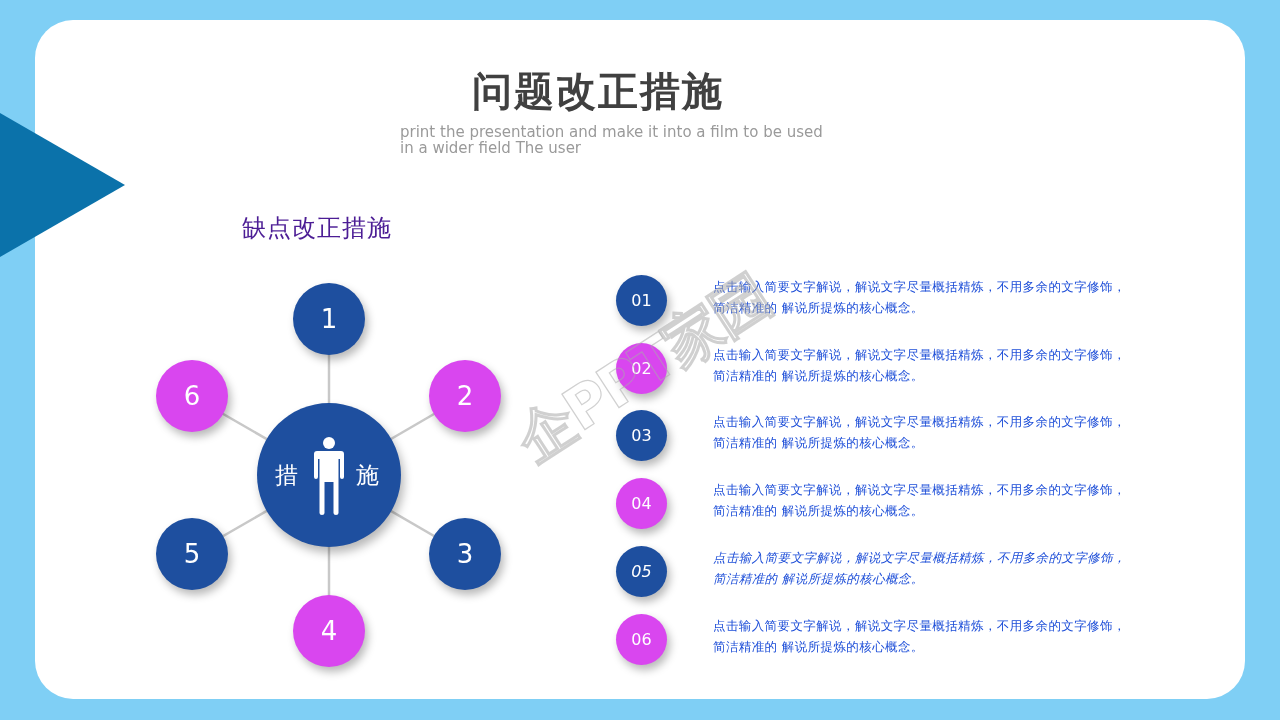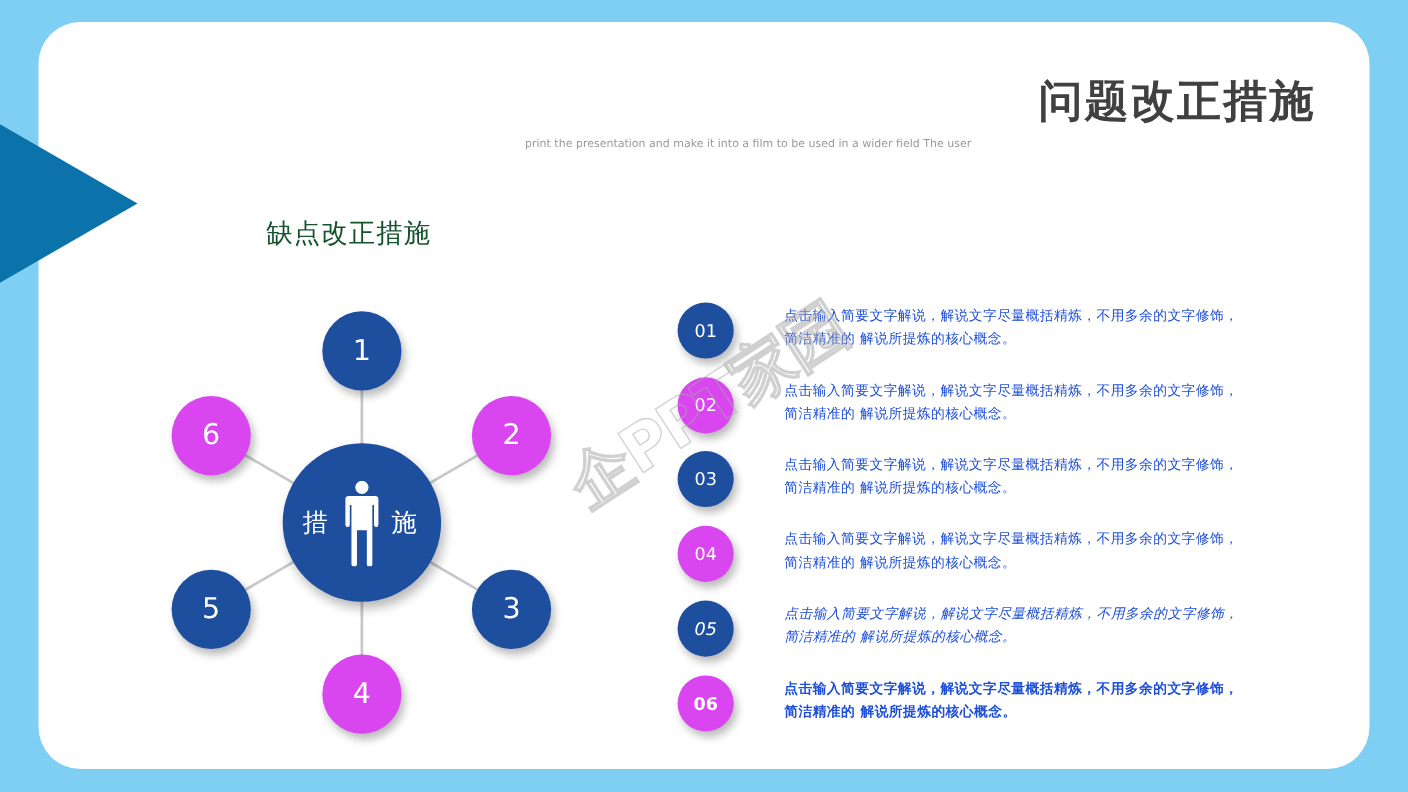--- a/index.html
+++ b/index.html
@@ -11,29 +11,29 @@
   .card {
     position: absolute; left: 35px; top: 20px; width: 1210px; height: 679px;
     background: #ffffff; border-radius: 38px;
   }
   .triangle {
     position: absolute; left: 0; top: 113px; width: 0; height: 0;
     border-top: 72px solid transparent; border-bottom: 72px solid transparent;
     border-left: 125px solid #0b72aa;
   }
   .title {
-    position: absolute; left: 0; width: 1196px; top: 64px; text-align: right;
+    position: absolute; left: 0; width: 1196px; top: 64px; text-align: center;
     font-size: 40px; font-weight: bold; color: #404040; letter-spacing: 2px;
   }
   .subtitle-en {
-    position: absolute; left: 443px; width: 440px; top: 124px; text-align: right;
-    font-size: 10px; line-height: 16px; color: #9a9a9a; font-family: "DejaVu Sans", sans-serif;
+    position: absolute; left: 400px; width: 440px; top: 124px; text-align: left;
+    font-size: 15px; line-height: 16px; color: #9a9a9a; font-family: "DejaVu Sans", sans-serif;
   }
   .section-title {
-    position: absolute; left: 242px; top: 196px; font-size: 24px; color: #14532d; letter-spacing: 1px;
+    position: absolute; left: 242px; top: 212px; font-size: 24px; color: #4c1d95; letter-spacing: 1px;
   }
   svg.diagram { position: absolute; left: 0; top: 0; }
   .node {
     position: absolute; border-radius: 50%; color: #fff; display: flex;
     align-items: center; justify-content: center;
     box-shadow: 3px 5px 8px rgba(0,0,0,0.28);
     font-family: "DejaVu Sans", sans-serif;
   }
   .node.big { font-size: 26px; width: 72px; height: 72px; }
   .node.blue { background: #1e4f9f; }
@@ -131,21 +131,21 @@
     <div>简洁精准的 解说所提炼的核心概念。</div>
   </div>
 </div>
 <div class="list-item" style="top:546px;font-style:italic;">
   <div class="node num blue">05</div>
   <div class="desc">
     <div>点击输入简要文字解说，解说文字尽量概括精炼，不用多余的文字修饰，</div>
     <div>简洁精准的 解说所提炼的核心概念。</div>
   </div>
 </div>
-<div class="list-item" style="top:614px;font-weight:bold;">
+<div class="list-item" style="top:614px;">
   <div class="node num gray">06</div>
   <div class="desc">
     <div>点击输入简要文字解说，解说文字尽量概括精炼，不用多余的文字修饰，</div>
     <div>简洁精准的 解说所提炼的核心概念。</div>
   </div>
 </div>
 
 <div class="watermark">企PPT家园</div>
 
 </body></html>

